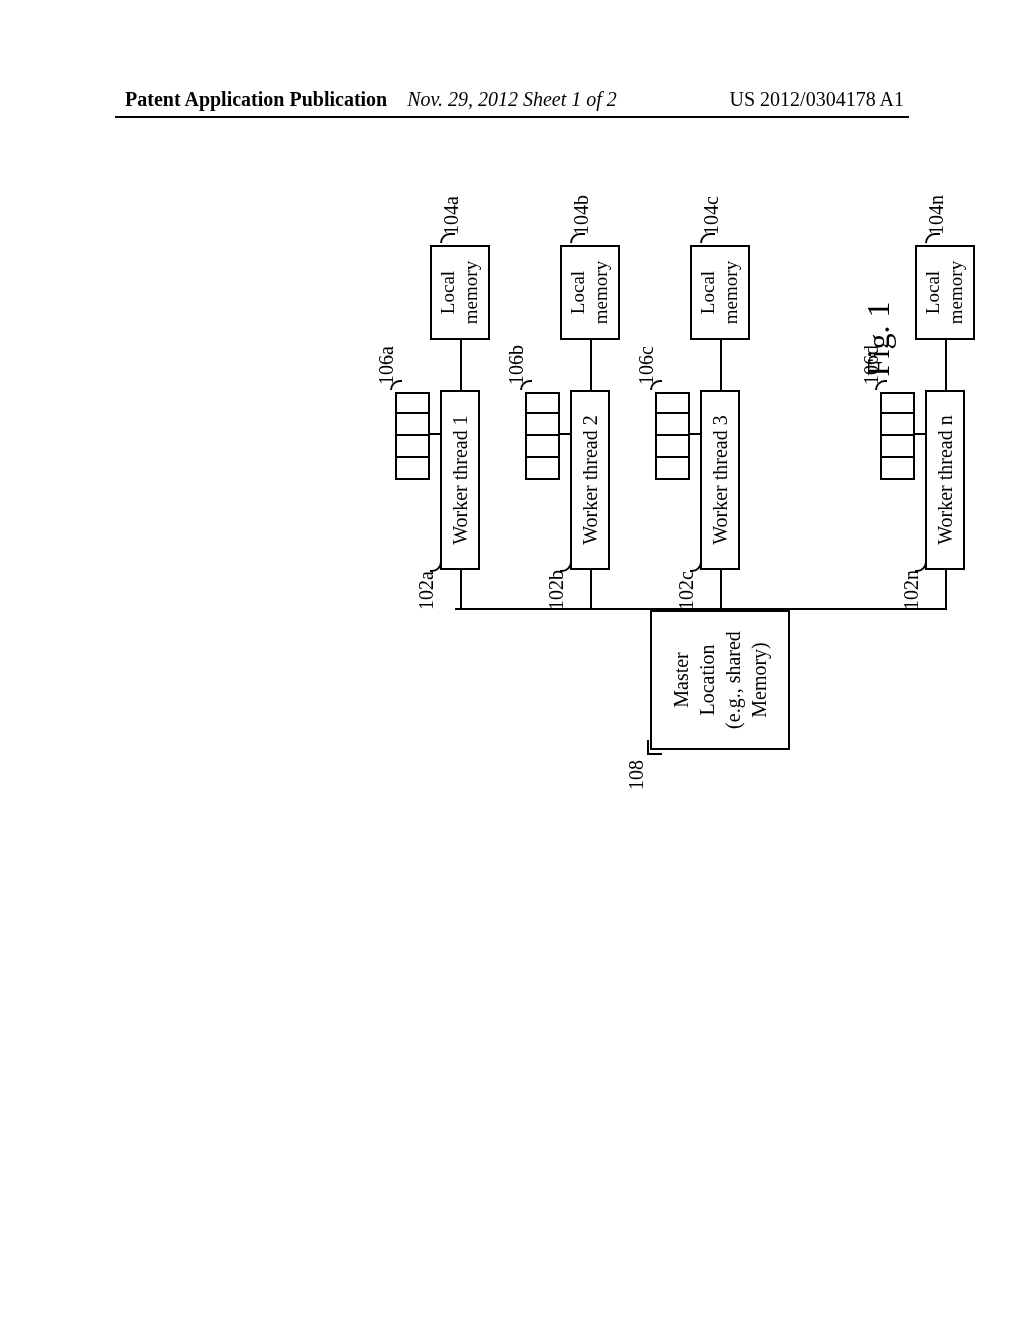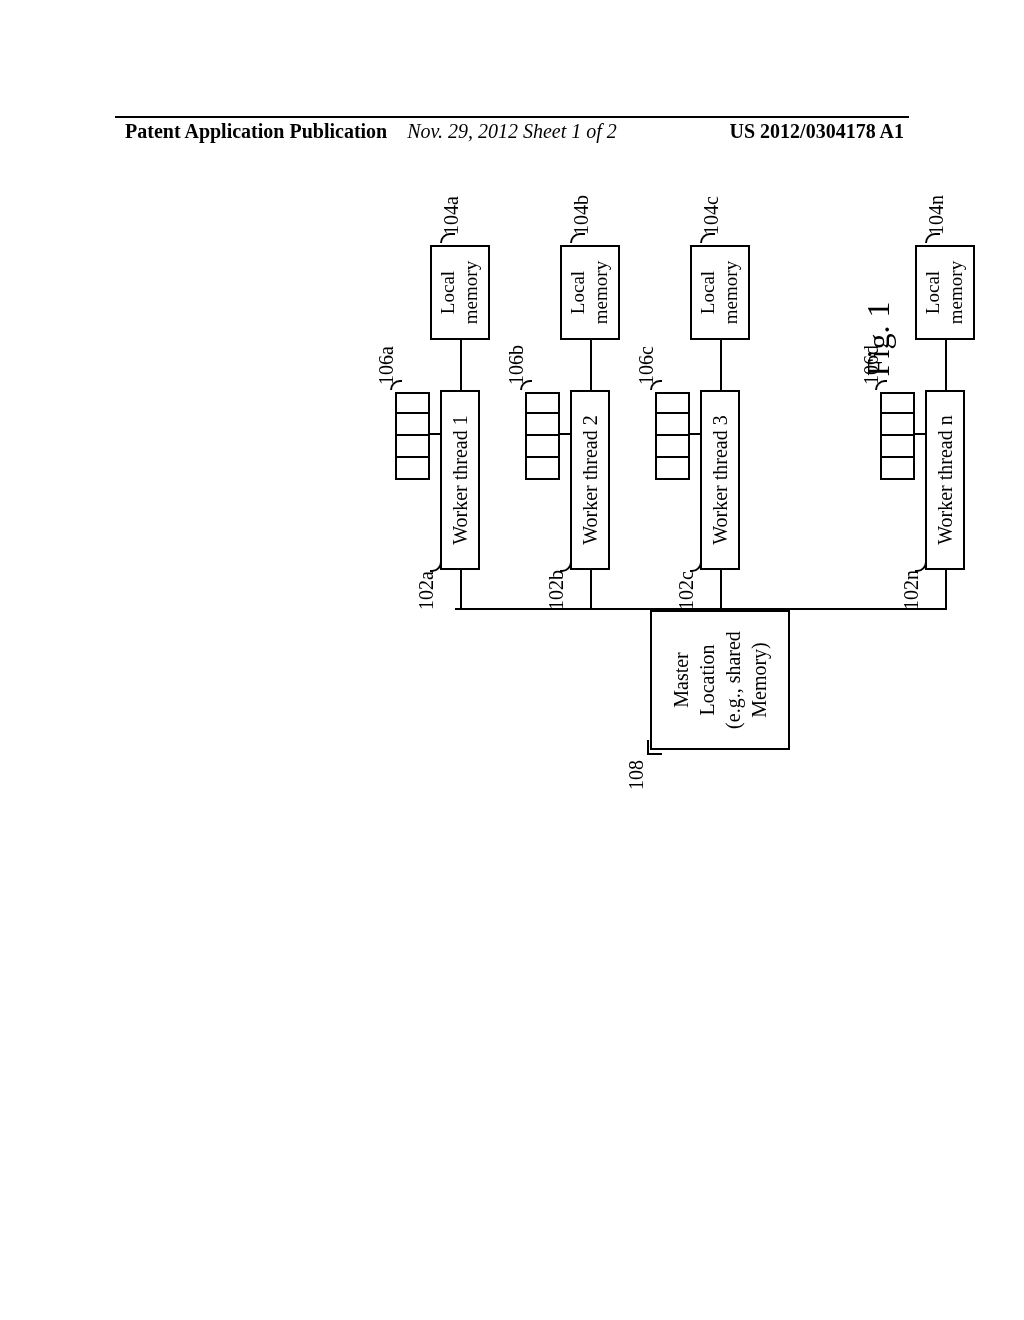--- a/index.html
+++ b/index.html
@@ -18,36 +18,35 @@
     
     .page-header {
       position: absolute;
       top: 88px;
       left: 0;
       right: 0;
       display: flex;
       justify-content: space-between;
       padding: 0 120px 0 125px;
       font-size: 20px;
-      margin-top: 32px;
     }
     
     .header-left {
       font-weight: bold;
     }
     
     .header-center {
       position: absolute;
       left: 50%;
       transform: translateX(-50%);
       font-style: italic;
     }
     
     .header-right {
-      font-weight: bold;
+      font-weight: normal;
     }
     
     .header-line {
       position: absolute;
       top: 116px;
       left: 115px;
       right: 115px;
       height: 2px;
       background: black;
     }

